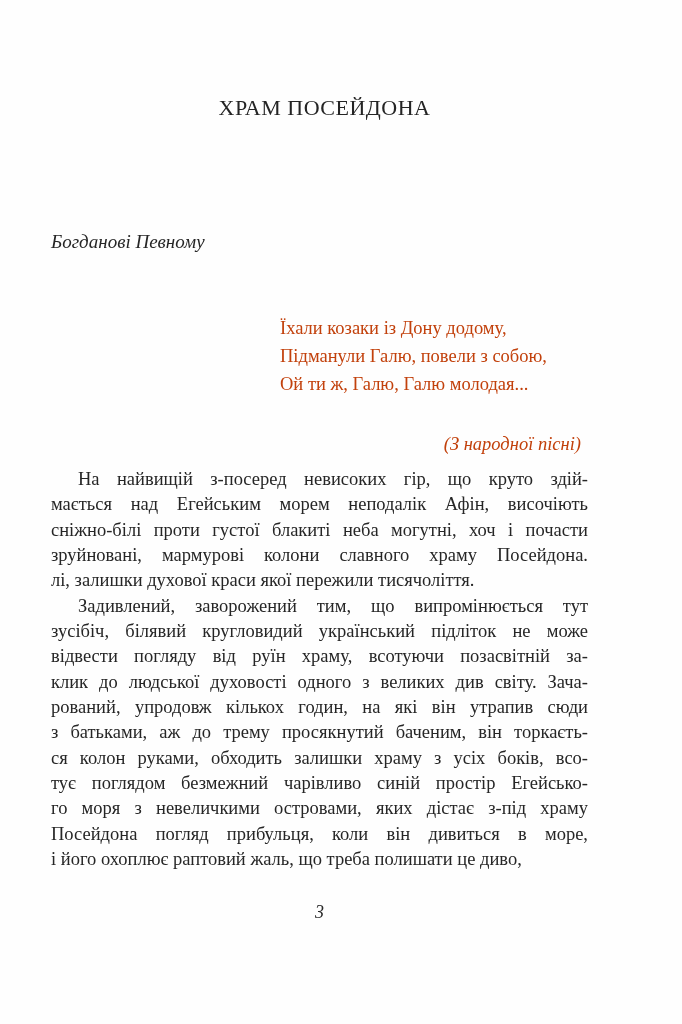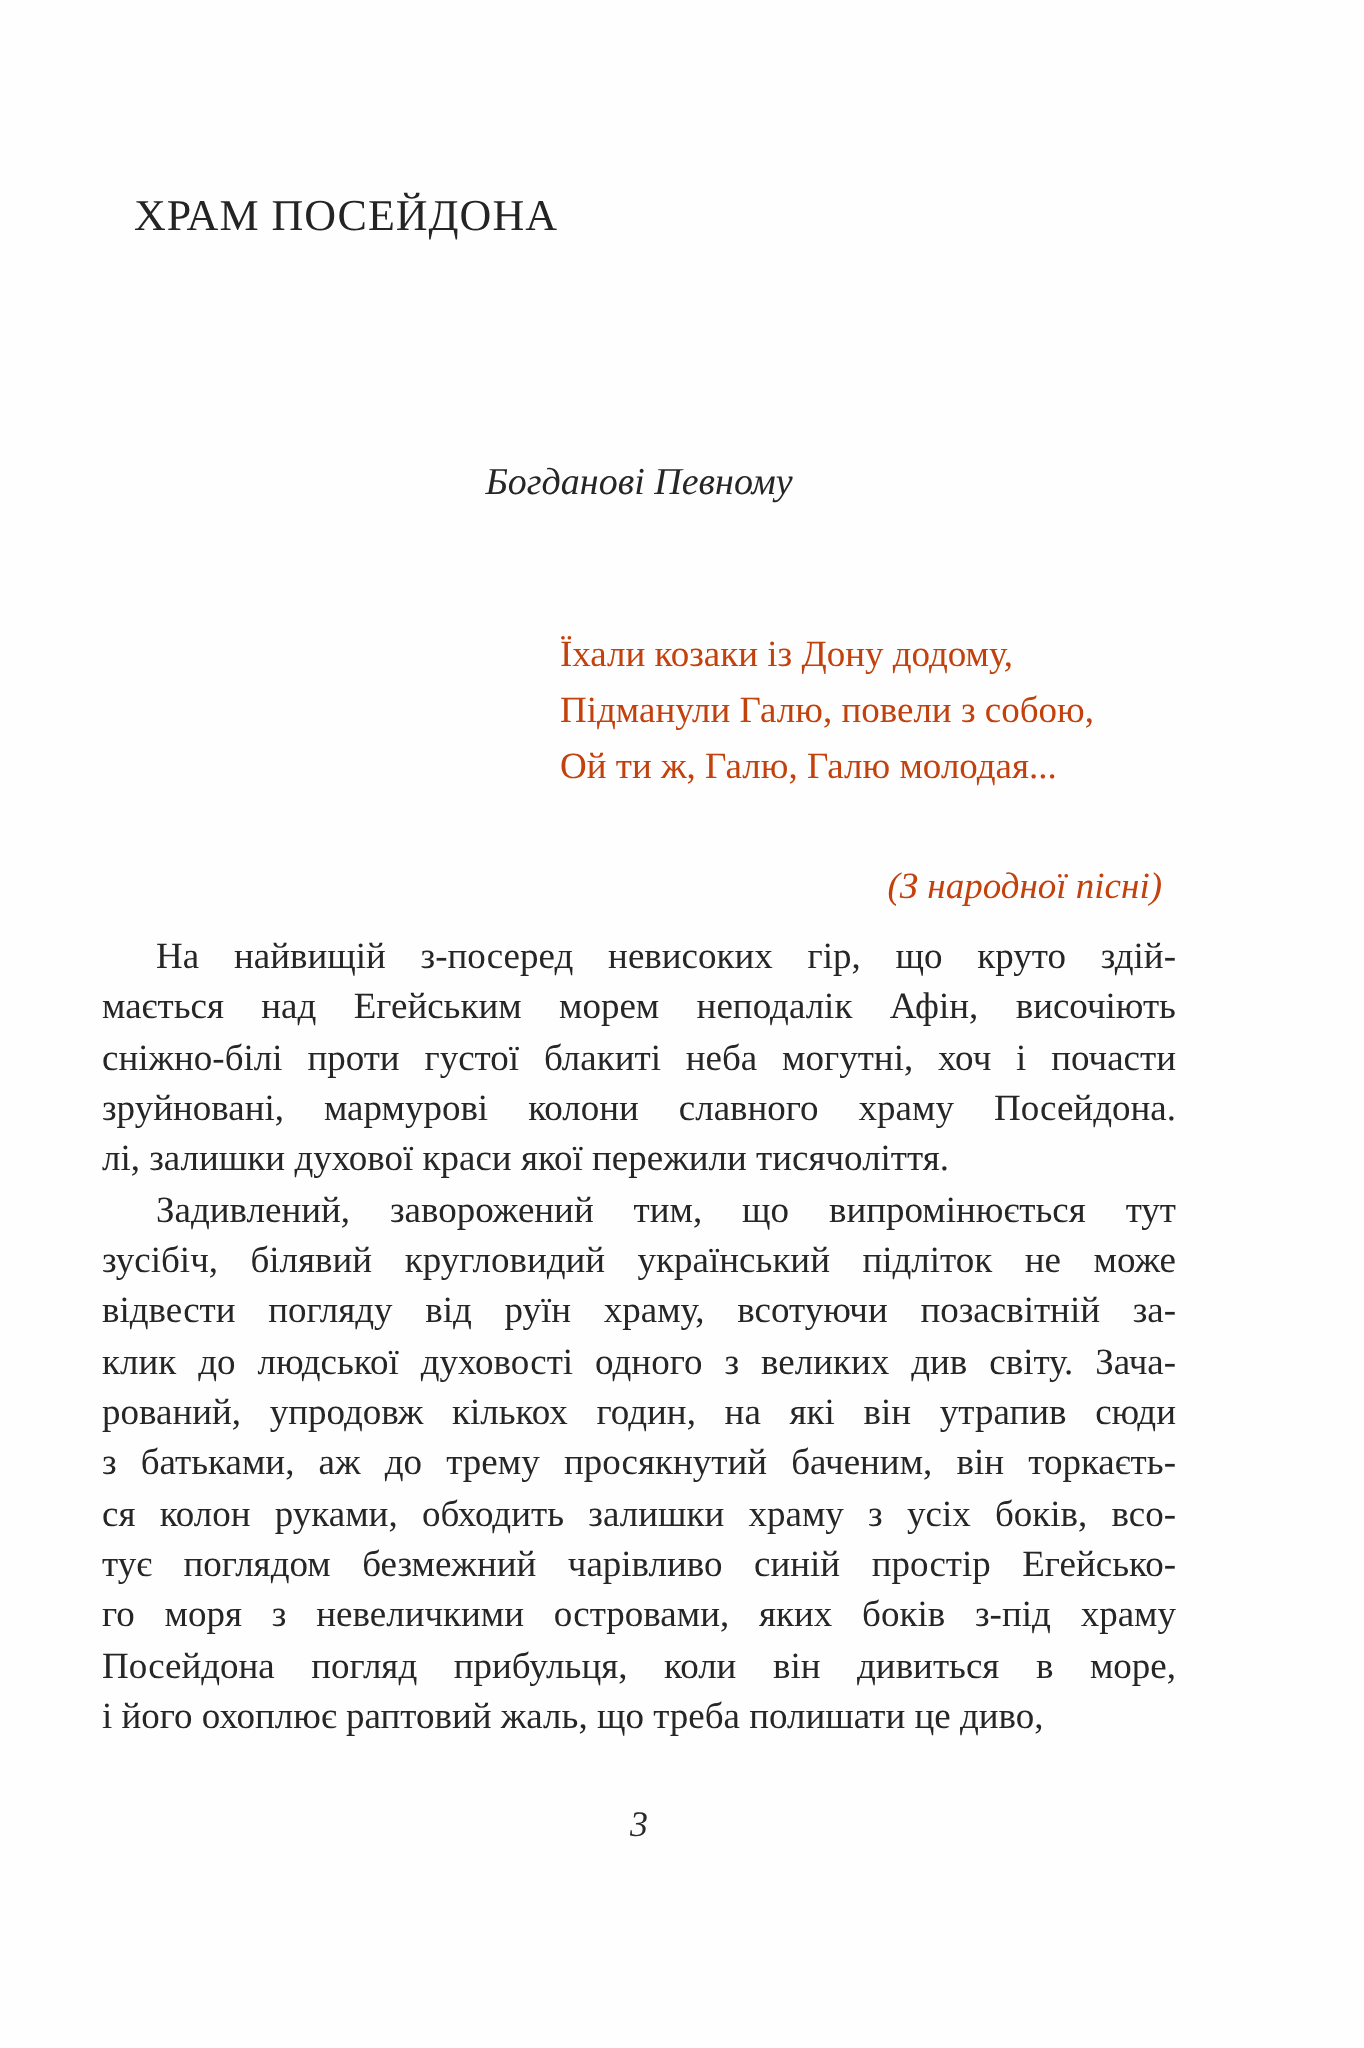--- a/index.html
+++ b/index.html
@@ -20,35 +20,35 @@
   .content {
     position: absolute;
     left: 51px;
     top: 0;
     width: 537px;
     height: 100%;
   }
   .chapter-title {
     position: absolute;
     top: 95px;
-    left: 16px;
+    left: 5px;
     width: 100%;
     margin: 0;
-    text-align: left;
+    text-align: center;
     font-size: 22px;
     font-weight: normal;
     letter-spacing: 0.5px;
     color: #242424;
   }
   .dedication {
     position: absolute;
     top: 231px;
     left: 0;
     width: 100%;
-    text-align: center;
+    text-align: left;
     font-style: italic;
     font-size: 19px;
     color: #262626;
   }
   .epigraph {
     position: absolute;
     top: 314px;
     left: 229px;
     width: 301px;
     font-size: 18.5px;
@@ -125,21 +125,21 @@
       </div>
       <div class="paragraph">
         <div class="text-line first">Задивлений, заворожений тим, що випромінюється тут</div>
         <div class="text-line">зусібіч, білявий кругловидий український підліток не може</div>
         <div class="text-line">відвести погляду від руїн храму, всотуючи позасвітній за-</div>
         <div class="text-line">клик до людської духовості одного з великих див світу. Зача-</div>
         <div class="text-line">рований, упродовж кількох годин, на які він утрапив сюди</div>
         <div class="text-line">з батьками, аж до трему просякнутий баченим, він торкаєть-</div>
         <div class="text-line">ся колон руками, обходить залишки храму з усіх боків, всо-</div>
         <div class="text-line">тує поглядом безмежний чарівливо синій простір Егейсько-</div>
-        <div class="text-line">го моря з невеличкими островами, яких боків з-під храму</div>
+        <div class="text-line">го моря з невеличкими островами, яких дістає з-під храму</div>
         <div class="text-line">Посейдона погляд прибульця, коли він дивиться в море,</div>
         <div class="text-line last">і його охоплює раптовий жаль, що треба полишати це диво,</div>
       </div>
     </div>
 
     <div class="page-number">3</div>
 
   </div>
 </div>
 

